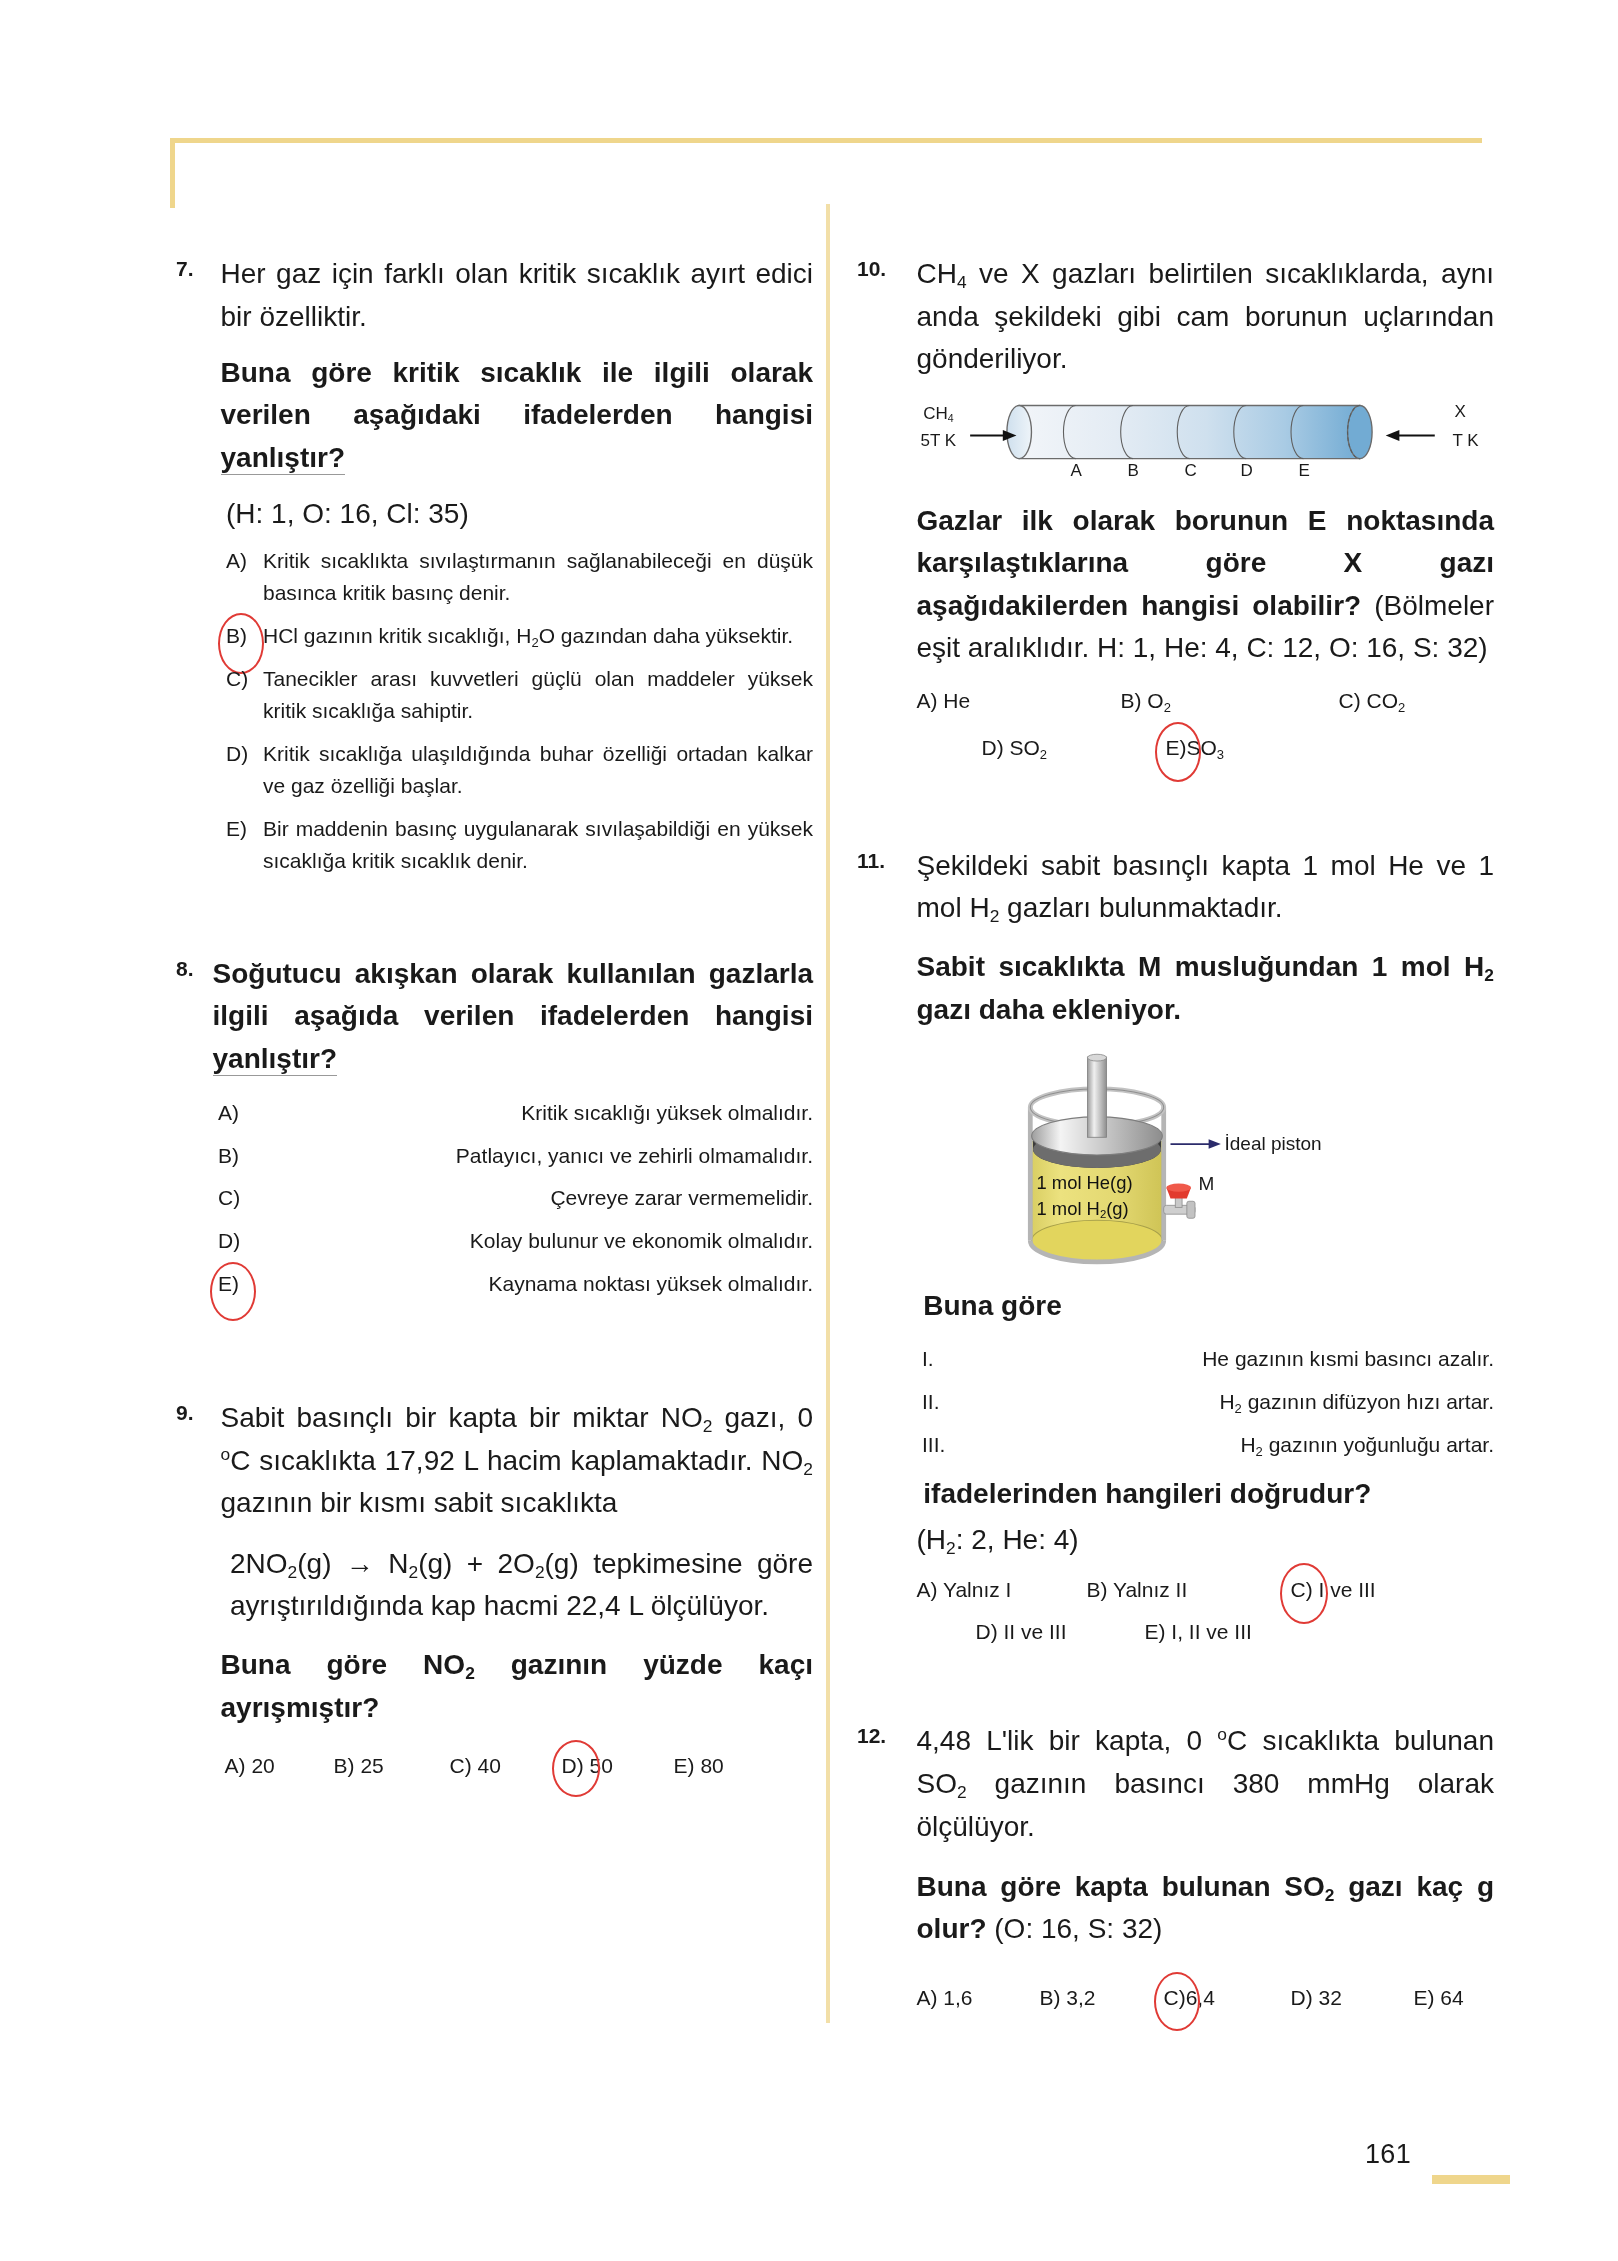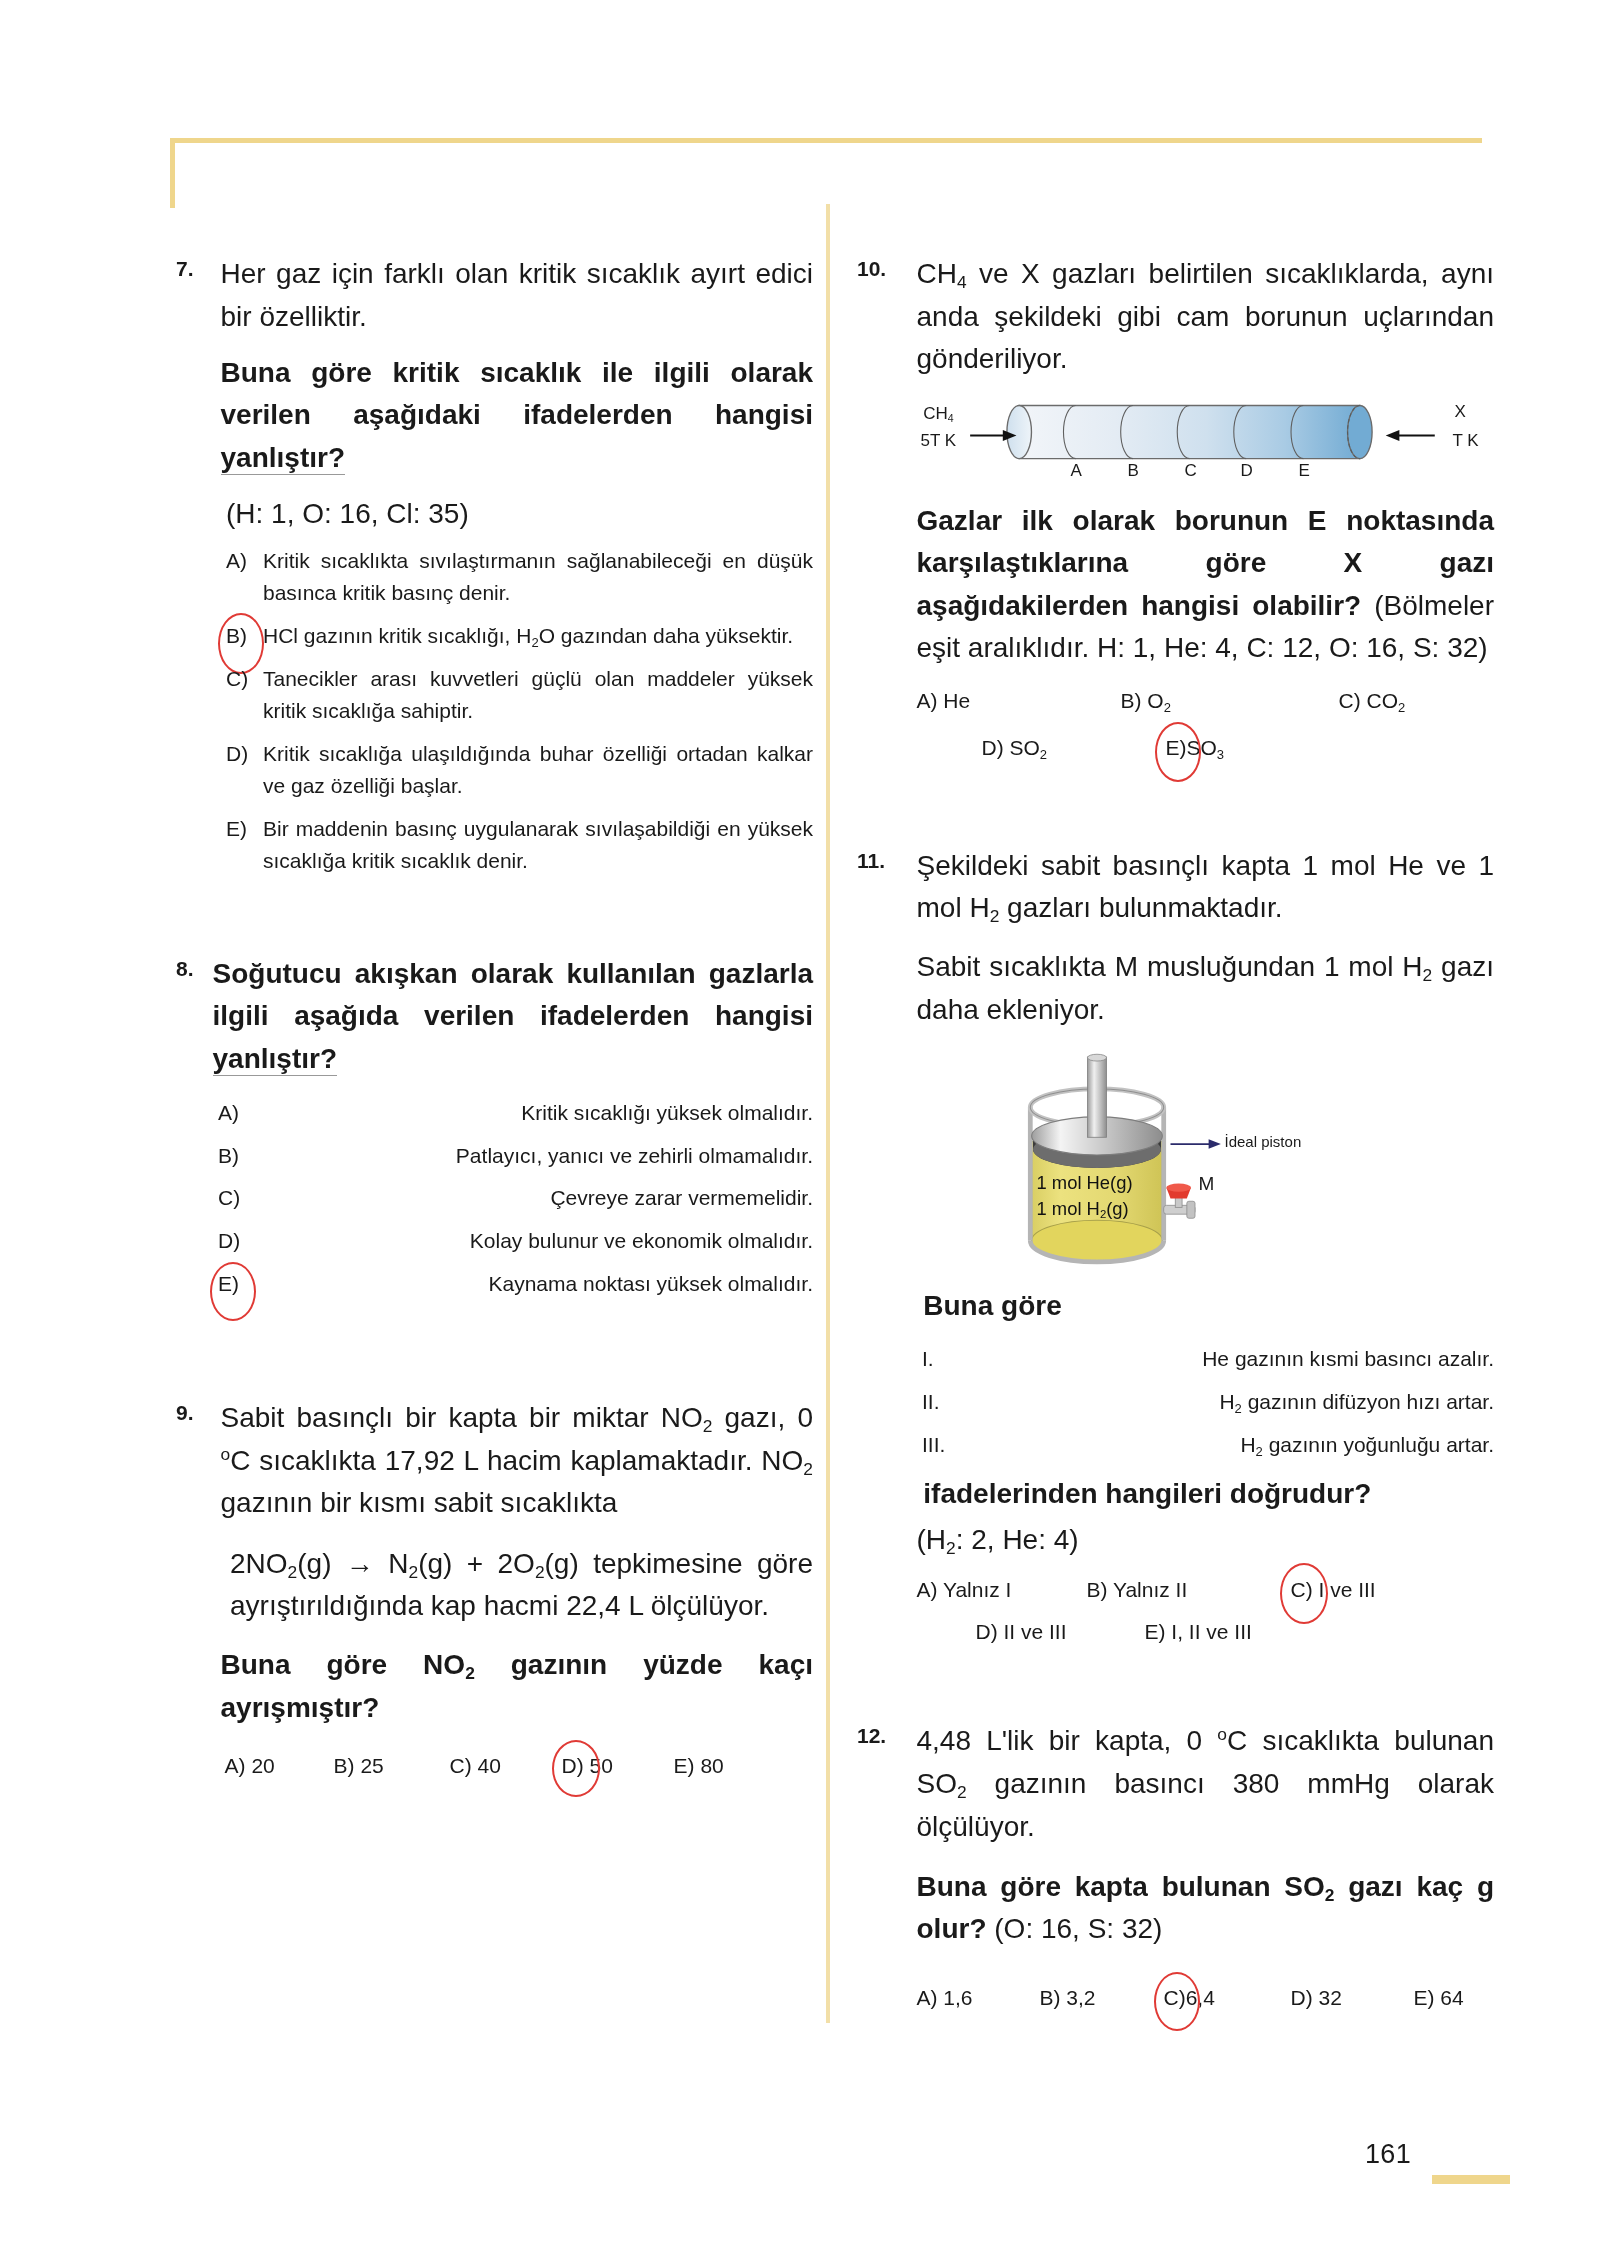--- a/index.html
+++ b/index.html
@@ -237,21 +237,21 @@
           </div>
         </div>
       </div>
     </div>
 
     <div class="q" style="margin-bottom:63px;">
       <div class="q-head">
         <div class="q-num" style="min-width:50px;">11.</div>
         <div class="q-body">
           <p class="para" style="margin-bottom:16.4px;">Şekildeki sabit basınçlı kapta 1 mol He ve 1 mol H<sub>2</sub> gazları bulunmaktadır.</p>
-          <p class="para" style="margin-bottom:6.8px;">Sabit sıcaklıkta M musluğundan 1 mol H<sub>2</sub> gazı daha ekleniyor.</p>
+          <p class="para" style="margin-bottom:6.8px;font-weight:bold;">Sabit sıcaklıkta M musluğundan 1 mol H<sub>2</sub> gazı daha ekleniyor.</p>
 
           <div class="piston-fig">
             <svg width="637" height="228" viewBox="0 0 935 335" style="position:absolute;left:0;top:0;">
               <defs>
                 <linearGradient id="rodG" x1="0" y1="0" x2="1" y2="0">
                   <stop offset="0%" stop-color="#9a9a9a"></stop>
                   <stop offset="35%" stop-color="#f0f0f0"></stop>
                   <stop offset="70%" stop-color="#bdbdbd"></stop>
                   <stop offset="100%" stop-color="#8e8e8e"></stop>
                 </linearGradient>
@@ -298,21 +298,21 @@
               <rect x="362" y="240" width="46" height="13" rx="4" fill="#cfcfcf" stroke="#8e8e8e" stroke-width="1.2"></rect>
               <rect x="396" y="234" width="12" height="25" rx="3" fill="#c2c2c2" stroke="#8e8e8e" stroke-width="1.2"></rect>
               <rect x="379" y="223" width="10" height="20" fill="#c9c9c9" stroke="#8e8e8e" stroke-width="1.2"></rect>
               <path d="M366 214 L402 214 L396 230 L372 230 Z" fill="#e23b2e"></path>
               <ellipse cx="384" cy="214" rx="18" ry="6" fill="#f0594a"></ellipse>
             </svg>
 
             <div class="gas-label" style="left:120px;top:129px;">1 mol He(g)</div>
             <div class="gas-label" style="left:120px;top:155px;">1 mol H<sub>2</sub>(g)</div>
             <div class="lbl" style="left:282px;top:131px;font-size:19px;">M</div>
-            <div class="lbl" style="left:308px;top:91px;font-size:15px;">İdeal piston</div>
+            <div class="lbl" style="left:308px;top:91px;font-size:19px;">İdeal piston</div>
           </div>
 
           <p class="para bold" style="margin-bottom:15px;padding-left:6.8px;">Buna göre</p>
 
           <div class="opts">
             <div class="opt">
               <span class="opt-key" style="min-width:42px;">I.</span>
               <span class="opt-txt nj">He gazının kısmi basıncı azalır.</span>
             </div>
             <div class="opt">

